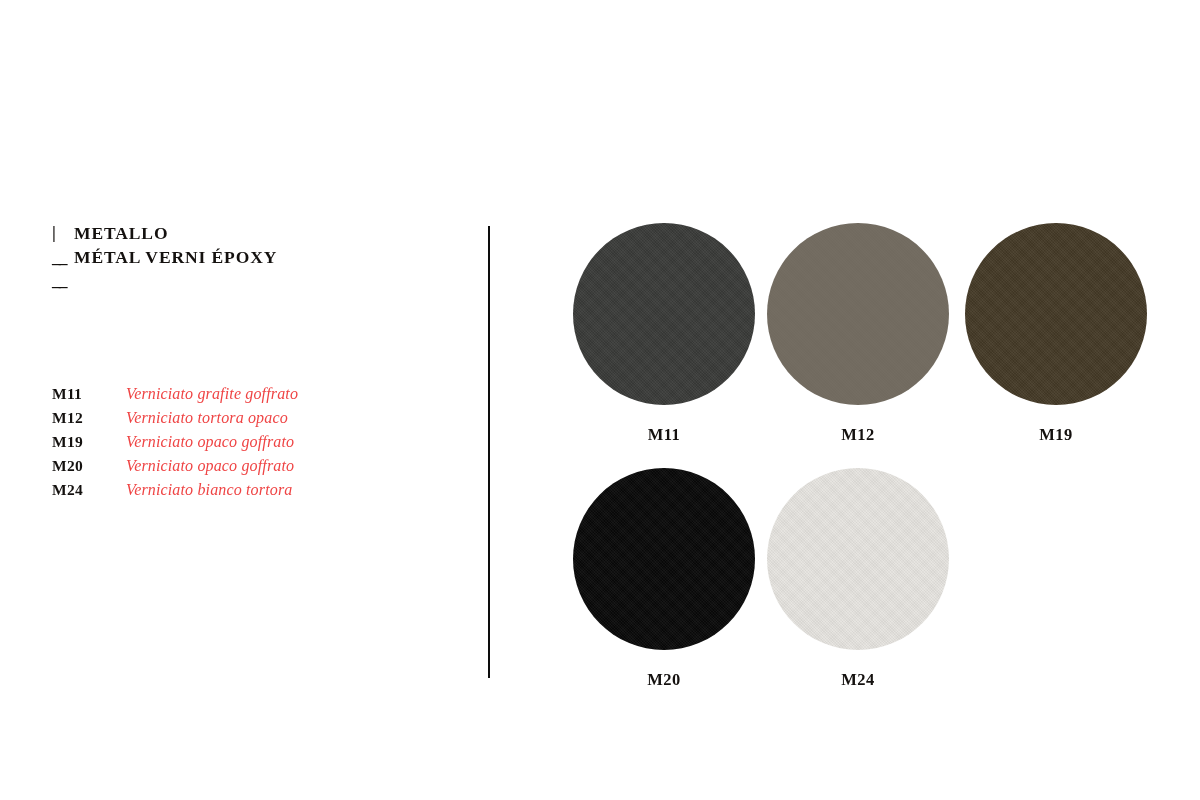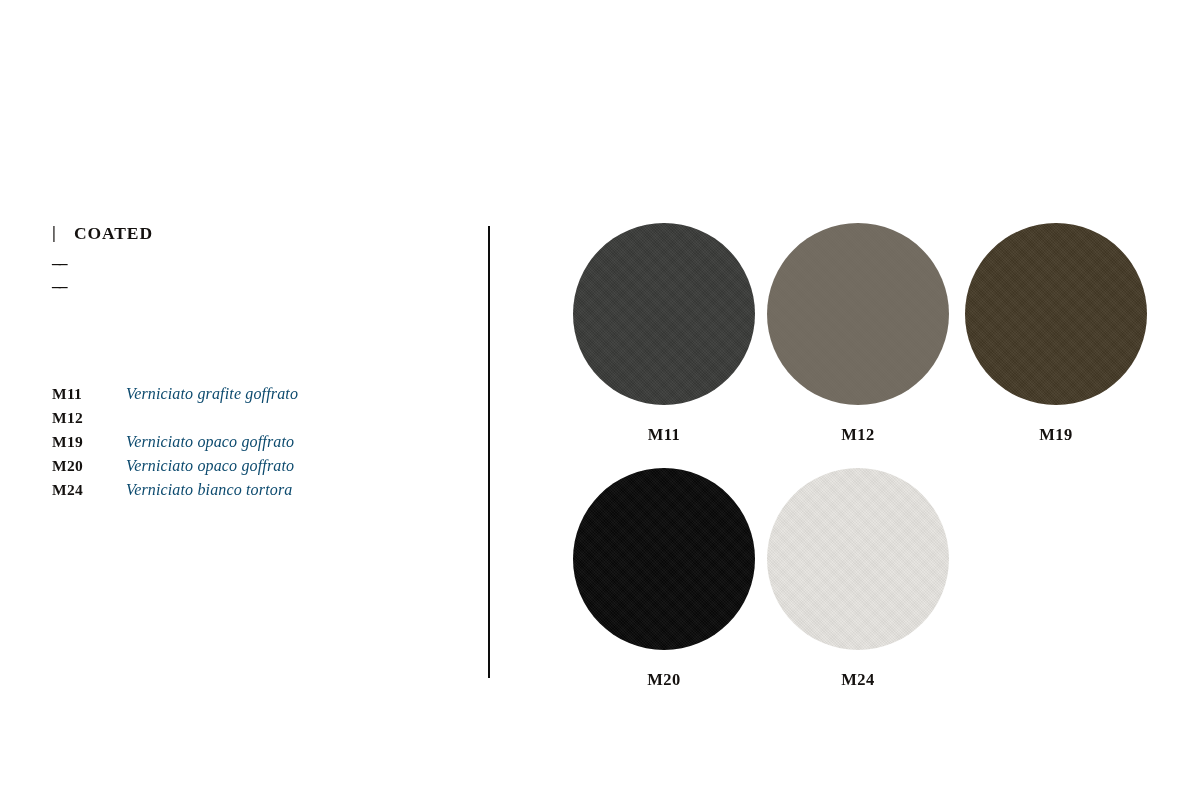--- a/index.html
+++ b/index.html
@@ -64,21 +64,21 @@
     flex: 0 0 74px;
     font-size: 15.5px;
     font-weight: bold;
     letter-spacing: 0.3px;
     color: #14110f;
   }
   .legend-desc {
     font-size: 16px;
     font-style: italic;
     letter-spacing: 0.15px;
-    color: #0c4a6e;
+    color: #ef4444;
   }
 
   
   .divider {
     position: absolute;
     left: 488px;
     top: 226px;
     width: 2px;
     height: 452px;
     background: #0d0d0d;
@@ -144,42 +144,44 @@
     color: #14110f;
   }
 </style>
 </head>
 <body style="background: rgb(255, 255, 255);">
 
 <div class="heading-block">
 
   <div class="heading-line">
     <span class="heading-mark bar">|</span>
-    <span>COATED</span>
+    <span>METALLO</span>
   </div>
 
   <div class="heading-line">
     <span class="heading-mark under">__</span>
+    <span>MÉTAL VERNI ÉPOXY</span>
   </div>
 
   <div class="heading-line">
     <span class="heading-mark under">__</span>
   </div>
 
 </div>
 
 <div class="legend">
 
   <div class="legend-row">
     <span class="legend-code">M11</span>
     <span class="legend-desc">Verniciato grafite goffrato</span>
   </div>
 
   <div class="legend-row">
     <span class="legend-code">M12</span>
+    <span class="legend-desc">Verniciato tortora opaco</span>
   </div>
 
   <div class="legend-row">
     <span class="legend-code">M19</span>
     <span class="legend-desc">Verniciato opaco goffrato</span>
   </div>
 
   <div class="legend-row">
     <span class="legend-code">M20</span>
     <span class="legend-desc">Verniciato opaco goffrato</span>

